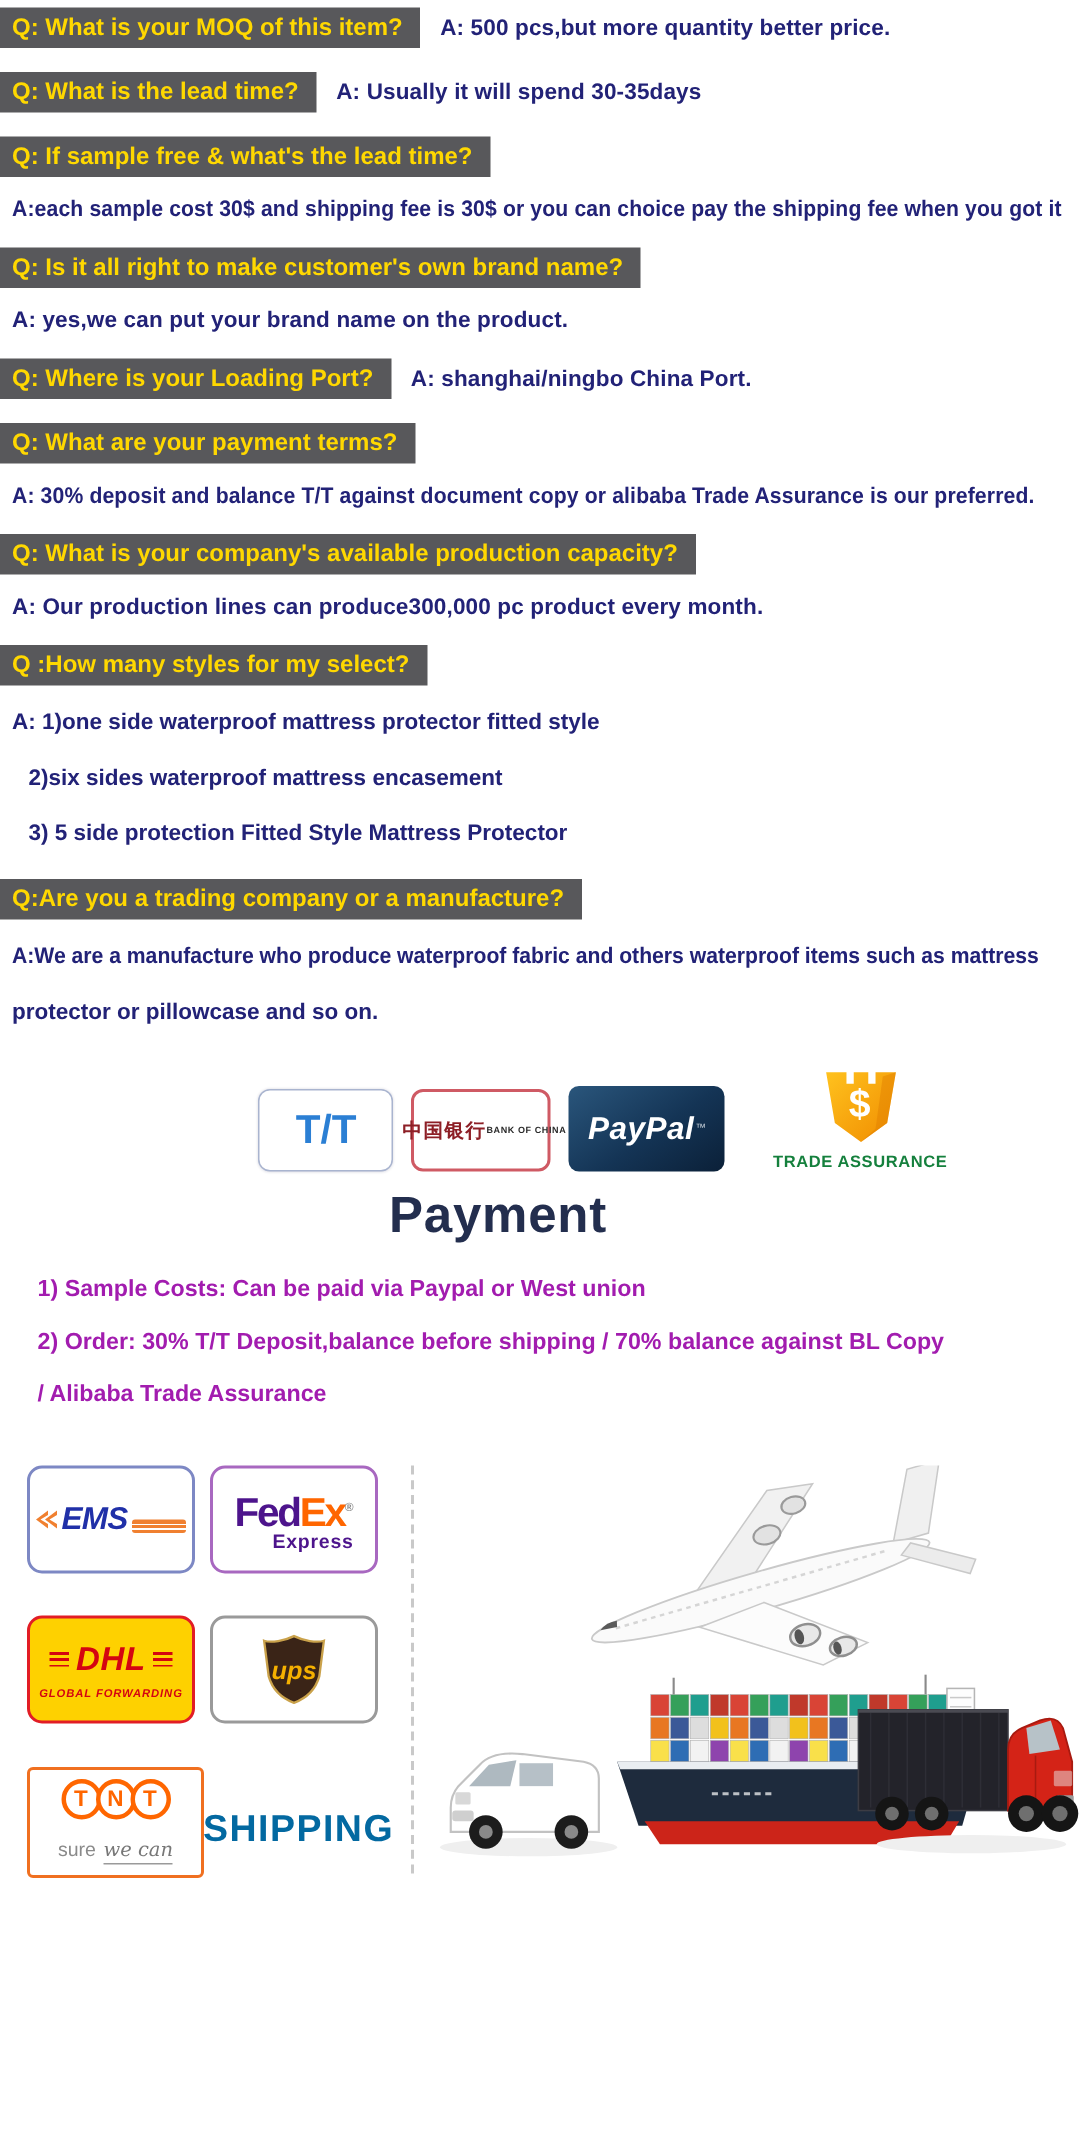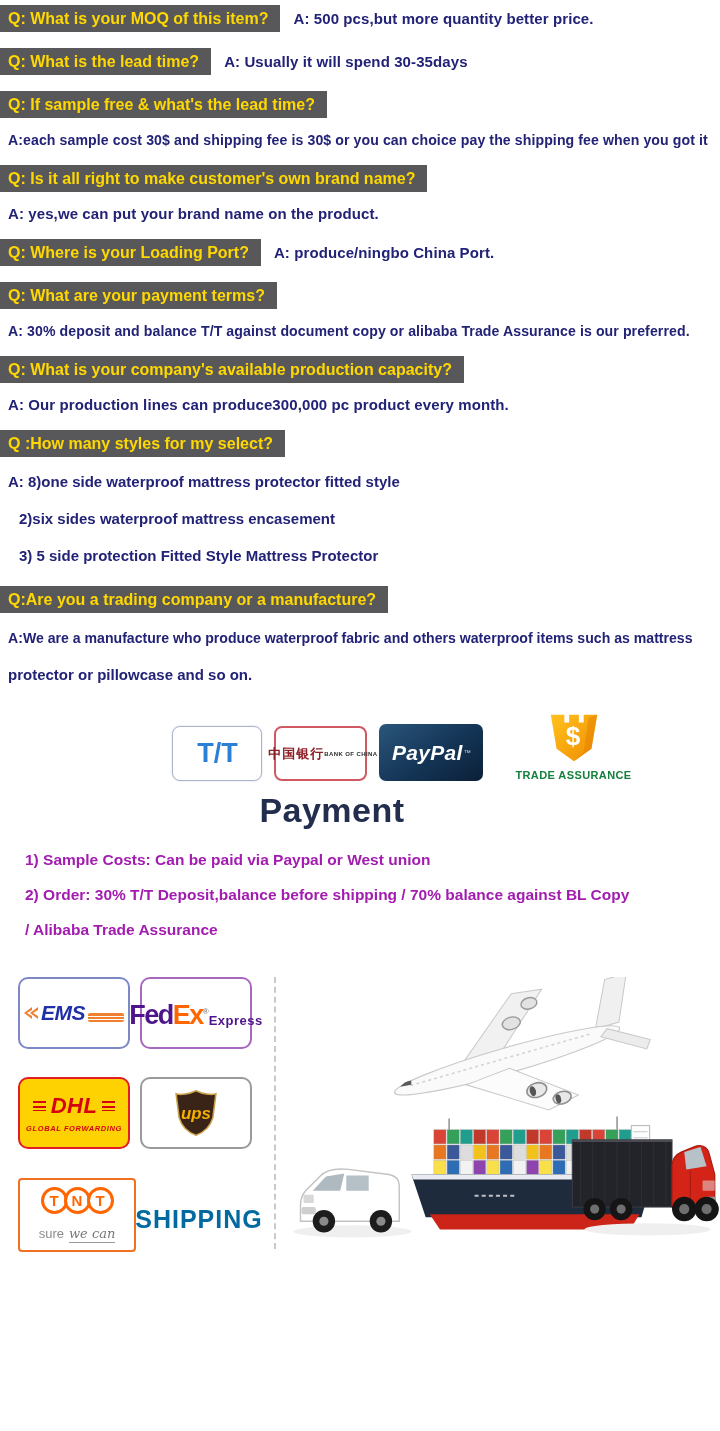--- a/index.html
+++ b/index.html
@@ -49,21 +49,21 @@
   .shipping { display:flex; margin-top:30px; padding-left:18px; }
   .carrier-grid { display:grid; grid-template-columns:112px 118px; column-gap:10px; row-gap:18px; align-items:start; }
   .carrier-card { width:112px; height:72px; background:#fff; border-radius:10px;
     display:flex; align-items:center; justify-content:center; flex-direction:column; }
   .ems-card { border:2px solid #7d88c4; }
   .ems-row { display:flex; align-items:center; gap:2px; }
   .ems-text { color:#2030a8; font-style:italic; font-weight:700; font-size:21px; letter-spacing:-.5px; }
   .ems-bar { width:36px; height:9px; border-radius:2px; margin-top:9px; margin-left:1px;
     background:linear-gradient(to bottom,#f08030 0 3px,rgba(255,255,255,.85) 3px 4px,#f08030 4px 6px,rgba(255,255,255,.85) 6px 7px,#f08030 7px 9px); }
   .fedex-card { border:2px solid #a868c0; }
-  .fedex-box { display:flex; flex-direction:row; align-items:flex-end; }
+  .fedex-box { display:flex; flex-direction:column; align-items:flex-end; }
   .fedex-main { font-size:27px; font-weight:800; letter-spacing:-1.5px; line-height:26px; }
   .fed { color:#4d148c; } .fex { color:#ff6600; }
   .freg { color:#8a8a8a; font-size:8px; vertical-align:super; letter-spacing:0; }
   .fexpress { color:#4d148c; font-size:13px; font-weight:700; letter-spacing:.5px; margin-top:-1px; }
   .dhl-card { background:#fed100; border:2px solid #e21d25; }
   .dhl-main { display:flex; align-items:center; gap:5px; color:#d40511; font-style:italic; font-weight:800; font-size:22px; letter-spacing:.5px; }
   .dhl-stripe { width:13px; height:10px; background:repeating-linear-gradient(to bottom,#d40511 0 2px,transparent 2px 4.5px); }
   .dhl-sub { color:#d40511; font-style:italic; font-weight:700; font-size:7.5px; letter-spacing:.6px; margin-top:5px; }
   .ups-card { border:2px solid #9a9a9a; }
   .tnt-card { width:118px; height:74px; border:2px solid #f07020; border-radius:4px; }
@@ -100,37 +100,37 @@
       <div class="answer ans-under condense">A:each sample cost 30$ and shipping fee is 30$ or you can choice pay the shipping fee when you got it</div>
     </div>
 
     <div class="qa-row">
       <div class="qbar">Q: Is it all right to make customer's own brand name?</div>
       <div class="answer ans-under">A: yes,we can put your brand name on the product.</div>
     </div>
 
     <div class="qa-inline">
       <div class="qbar">Q: Where is your Loading Port?</div>
-      <div class="answer">A: produce/ningbo China Port.</div>
+      <div class="answer">A: shanghai/ningbo China Port.</div>
     </div>
 
     <div class="qa-row">
       <div class="qbar">Q: What are your payment terms?</div>
       <div class="answer ans-under condense">A: 30% deposit and balance T/T against document copy or alibaba Trade Assurance is our preferred.</div>
     </div>
 
     <div class="qa-row">
       <div class="qbar">Q: What is your company's available production capacity?</div>
       <div class="answer ans-under">A: Our production lines can produce300,000 pc product every month.</div>
     </div>
 
     <div class="qa-row">
       <div class="qbar">Q :How many styles for my select?</div>
       <div class="ans-lines">
-        <p>A: 8)one side waterproof mattress protector fitted style</p>
+        <p>A: 1)one side waterproof mattress protector fitted style</p>
         <p class="ans-indent">2)six sides waterproof mattress encasement</p>
         <p class="ans-indent">3) 5 side protection Fitted Style Mattress Protector</p>
       </div>
     </div>
 
     <div class="qa-row">
       <div class="qbar">Q:Are you a trading company or a manufacture?</div>
       <div class="ans-lines">
         <p class="condense">A:We are a manufacture who produce waterproof fabric and others waterproof items such as mattress</p>
         <p>protector or pillowcase and so on.</p>

